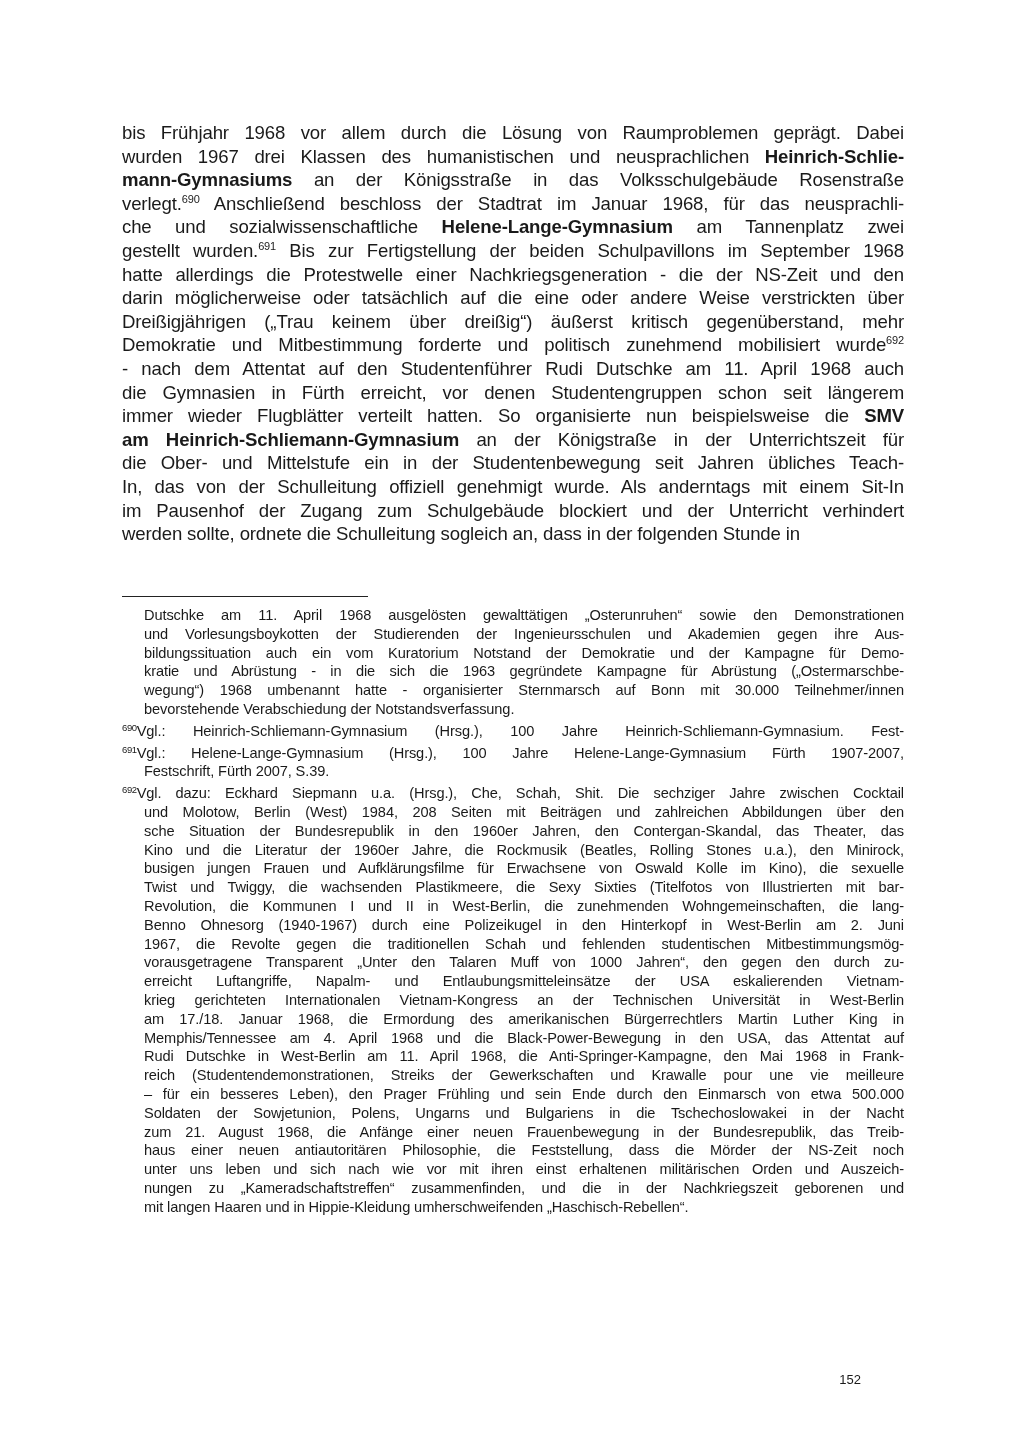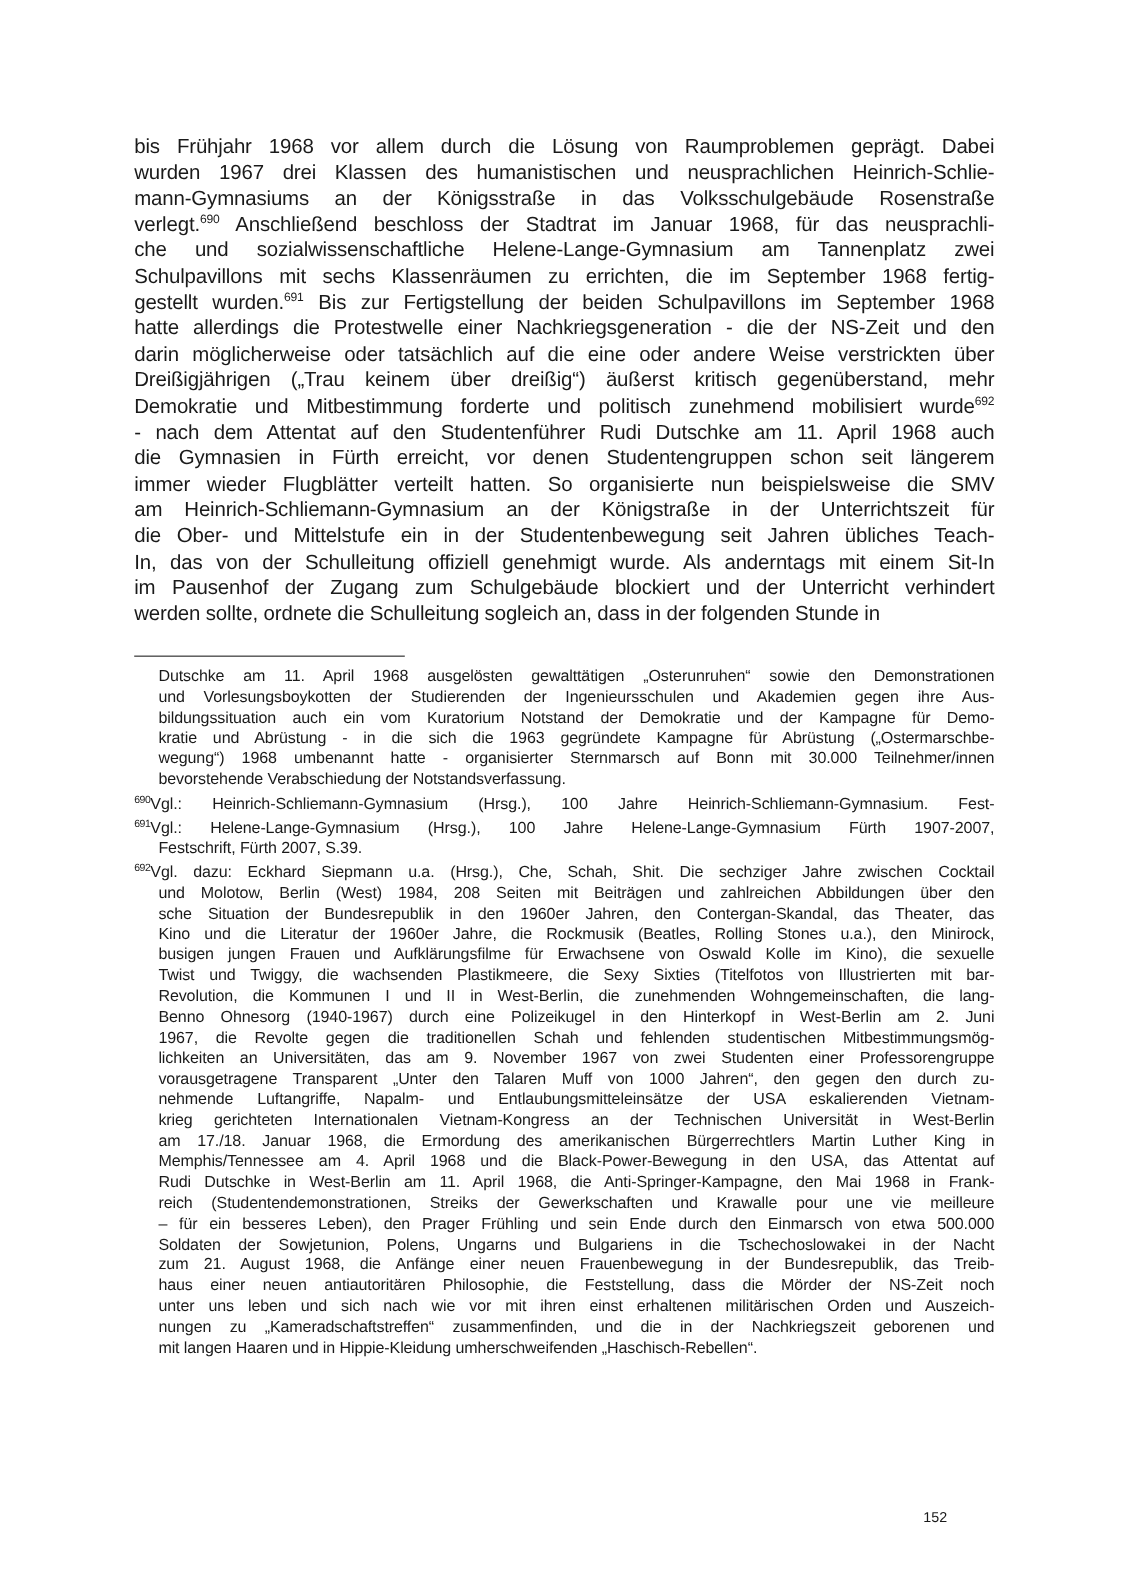--- a/index.html
+++ b/index.html
@@ -6,21 +6,21 @@
   body { width: 1024px; height: 1448px; position: relative; overflow: hidden; color: #1a1a1a; }
   .page { position: absolute; left: 0; top: 0; width: 982px; height: 1448px; background: #fff; }
   .body-text {
     position: absolute; left: 122px; top: 121px; width: 782px;
     font-family: "Liberation Sans", sans-serif; font-size: 18.6px; line-height: 23.6px;
     letter-spacing: -0.15px;
   }
   .line { display: block; text-align: justify; text-align-last: justify; white-space: nowrap; height: 23.6px; overflow: visible; }
   .line.last { text-align-last: left; }
   .line span { white-space: pre; }
-  .b { font-weight: normal; }
+  .b { font-weight: bold; }
   sup { font-size: 11px; line-height: 0; vertical-align: 7px; }
   .fn-rule { position: absolute; left: 122px; top: 596px; width: 246px; height: 1px; background: #222; }
   .footnotes {
     position: absolute; left: 122px; top: 606px; width: 782px;
     font-family: "Liberation Sans", sans-serif; font-size: 14.6px; line-height: 18.8px;
     letter-spacing: -0.1px;
   }
   .fn-line { display: block; text-align: justify; text-align-last: justify; white-space: nowrap; height: 18.8px; padding-left: 22px; }
   .fn-line.first { padding-left: 0; }
   .fn-line.last { text-align-last: left; }
@@ -34,21 +34,20 @@
 </head>
 <body>
 
 <div class="page">
   <div class="body-text" id="body-text">
       <div class="line"><span>bis Frühjahr 1968 vor allem durch die Lösung von Raumproblemen geprägt. Dabei</span></div>
       <div class="line"><span>wurden 1967 drei Klassen des humanistischen und neusprachlichen </span><span class="b">Heinrich-Schlie-</span></div>
       <div class="line"><span class="b">mann-Gymnasiums</span><span> an der Königsstraße in das Volksschulgebäude Rosenstraße</span></div>
       <div class="line"><span>verlegt.</span><sup>690</sup><span> Anschließend beschloss der Stadtrat im Januar 1968, für das neusprachli-</span></div>
       <div class="line"><span>che und sozialwissenschaftliche </span><span class="b">Helene-Lange-Gymnasium</span><span> am Tannenplatz zwei</span></div>
-      <div class="line"><span>Schulpavillons mit sechs Klassenräumen zu errichten, die im September 1968 fertig-</span></div>
       <div class="line"><span>gestellt wurden.</span><sup>691</sup><span> Bis zur Fertigstellung der beiden Schulpavillons im September 1968</span></div>
       <div class="line"><span>hatte allerdings die Protestwelle einer Nachkriegsgeneration - die der NS-Zeit und den</span></div>
       <div class="line"><span>darin möglicherweise oder tatsächlich auf die eine oder andere Weise verstrickten über</span></div>
       <div class="line"><span>Dreißigjährigen („Trau keinem über dreißig“) äußerst kritisch gegenüberstand, mehr</span></div>
       <div class="line"><span>Demokratie und Mitbestimmung forderte und politisch zunehmend mobilisiert wurde</span><sup>692</sup></div>
       <div class="line"><span>- nach dem Attentat auf den Studentenführer Rudi Dutschke am 11. April 1968 auch</span></div>
       <div class="line"><span>die Gymnasien in Fürth erreicht, vor denen Studentengruppen schon seit längerem</span></div>
       <div class="line"><span>immer wieder Flugblätter verteilt hatten. So organisierte nun beispielsweise die </span><span class="b">SMV</span></div>
       <div class="line"><span class="b">am Heinrich-Schliemann-Gymnasium</span><span> an der Königstraße in der Unterrichtszeit für</span></div>
       <div class="line"><span>die Ober- und Mittelstufe ein in der Studentenbewegung seit Jahren übliches Teach-</span></div>
@@ -79,23 +78,22 @@
       <div>
         <div class="fn-line first"><span class="fn-num">692</span><span>Vgl. dazu: Eckhard Siepmann u.a. (Hrsg.), Che, Schah, Shit. Die sechziger Jahre zwischen Cocktail</span></div>
         <div class="fn-line"><span>und Molotow, Berlin (West) 1984, 208 Seiten mit Beiträgen und zahlreichen Abbildungen über den</span></div>
         <div class="fn-line"><span>sche Situation der Bundesrepublik in den 1960er Jahren, den Contergan-Skandal, das Theater, das</span></div>
         <div class="fn-line"><span>Kino und die Literatur der 1960er Jahre, die Rockmusik (Beatles, Rolling Stones u.a.), den Minirock,</span></div>
         <div class="fn-line"><span>busigen jungen Frauen und Aufklärungsfilme für Erwachsene von Oswald Kolle im Kino), die sexuelle</span></div>
         <div class="fn-line"><span>Twist und Twiggy, die wachsenden Plastikmeere, die Sexy Sixties (Titelfotos von Illustrierten mit bar-</span></div>
         <div class="fn-line"><span>Revolution, die Kommunen I und II in West-Berlin, die zunehmenden Wohngemeinschaften, die lang-</span></div>
         <div class="fn-line"><span>Benno Ohnesorg (1940-1967) durch eine Polizeikugel in den Hinterkopf in West-Berlin am 2. Juni</span></div>
         <div class="fn-line"><span>1967, die Revolte gegen die traditionellen Schah und fehlenden studentischen Mitbestimmungsmög-</span></div>
-        <div class="fn-line"><span>lichkeiten an Universitäten, das am 9. November 1967 von zwei Studenten einer Professorengruppe</span></div>
         <div class="fn-line"><span>vorausgetragene Transparent „Unter den Talaren Muff von 1000 Jahren“, den gegen den durch zu-</span></div>
-        <div class="fn-line"><span>nehmende Luftangriffe, Napalm- und Entlaubungsmitteleinsätze der USA eskalierenden Vietnam-</span></div>
+        <div class="fn-line"><span>erreicht Luftangriffe, Napalm- und Entlaubungsmitteleinsätze der USA eskalierenden Vietnam-</span></div>
         <div class="fn-line"><span>krieg gerichteten Internationalen Vietnam-Kongress an der Technischen Universität in West-Berlin</span></div>
         <div class="fn-line"><span>am 17./18. Januar 1968, die Ermordung des amerikanischen Bürgerrechtlers Martin Luther King in</span></div>
         <div class="fn-line"><span>Memphis/Tennessee am 4. April 1968 und die Black-Power-Bewegung in den USA, das Attentat auf</span></div>
         <div class="fn-line"><span>Rudi Dutschke in West-Berlin am 11. April 1968, die Anti-Springer-Kampagne, den Mai 1968 in Frank-</span></div>
         <div class="fn-line"><span>reich (Studentendemonstrationen, Streiks der Gewerkschaften und Krawalle pour une vie meilleure</span></div>
         <div class="fn-line"><span>– für ein besseres Leben), den Prager Frühling und sein Ende durch den Einmarsch von etwa 500.000</span></div>
         <div class="fn-line"><span>Soldaten der Sowjetunion, Polens, Ungarns und Bulgariens in die Tschechoslowakei in der Nacht</span></div>
         <div class="fn-line"><span>zum 21. August 1968, die Anfänge einer neuen Frauenbewegung in der Bundesrepublik, das Treib-</span></div>
         <div class="fn-line"><span>haus einer neuen antiautoritären Philosophie, die Feststellung, dass die Mörder der NS-Zeit noch</span></div>
         <div class="fn-line"><span>unter uns leben und sich nach wie vor mit ihren einst erhaltenen militärischen Orden und Auszeich-</span></div>

